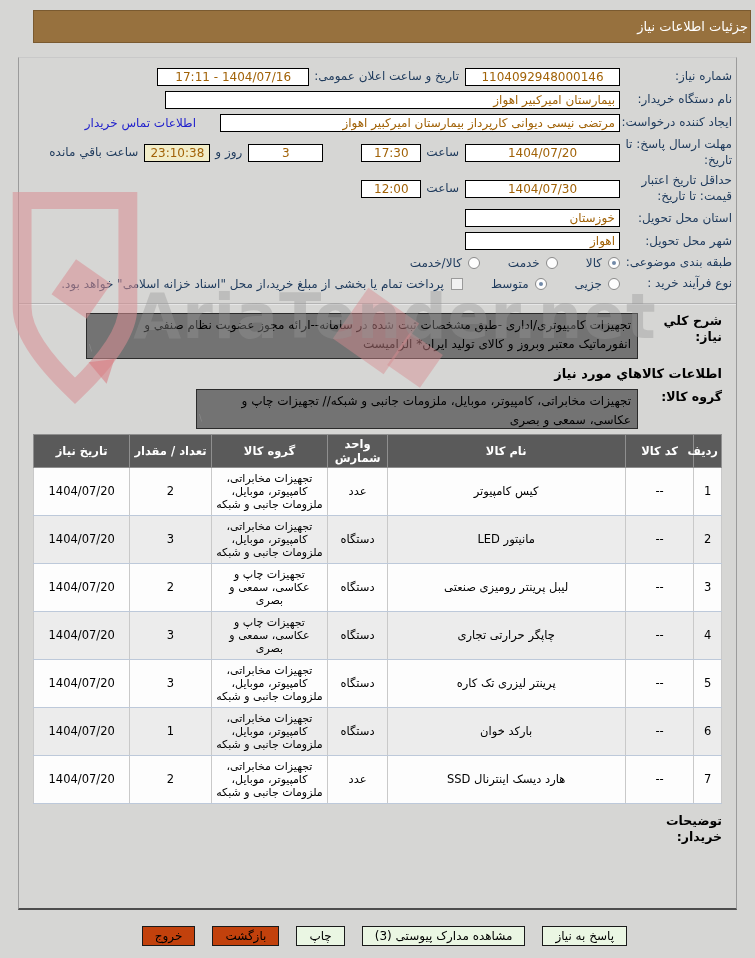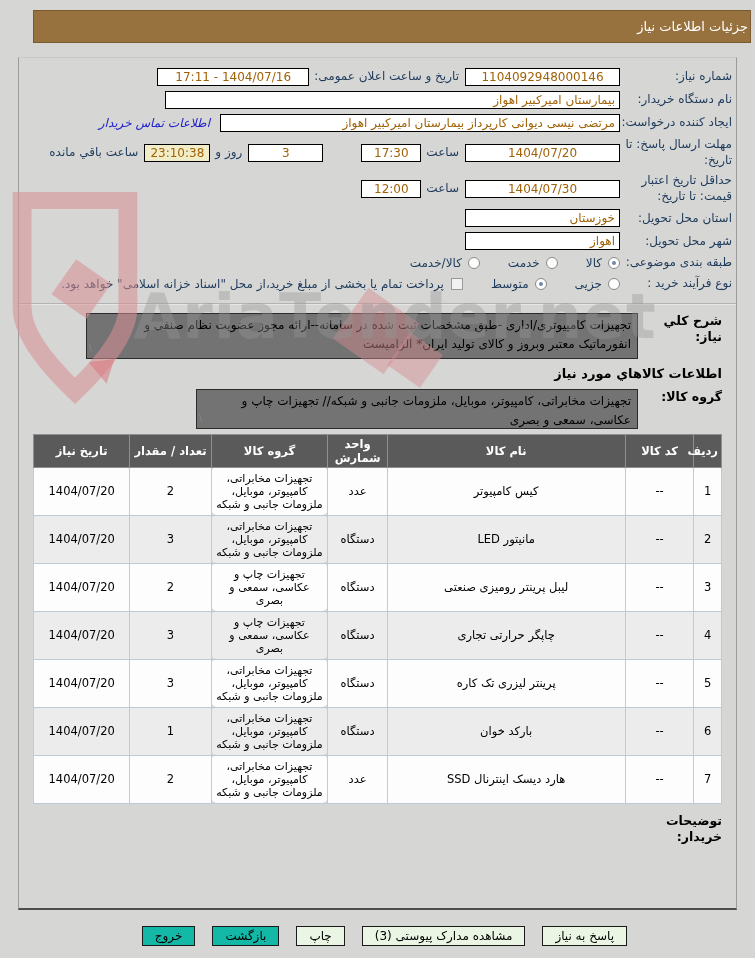--- a/index.html
+++ b/index.html
@@ -46,21 +46,21 @@
     background: #fff; border: 1px solid #000;
     height: 18px; font-size: 12px; color: #a16207;
     display: flex; align-items: center; justify-content: center;
     padding: 0 4px; overflow: hidden; white-space: nowrap; flex: none;
   }
   .box.rt { justify-content: flex-start; }
   .w155 { width: 155px; } .w152 { width: 152px; } .w455 { width: 455px; }
   .w400 { width: 400px; } .w60 { width: 60px; } .w75 { width: 75px; } .w66 { width: 66px; }
   .timer { background: #f2edc9; }
   .sp38 { width: 38px; flex: none; }
-  .link { color: #2222cc; font-size: 12px; margin-right: 10px; cursor: pointer; font-style: italic; }
+  .link { color: #2222cc; font-size: 12px; margin-right: 24px; cursor: pointer; }
 
   
   .opt { display: flex; align-items: center; margin-left: 28px; }
   .radio {
     width: 12px; height: 12px; border-radius: 50%;
     background: #fdfdfd; border: 1px solid #8a8a8a;
     position: relative; flex: none; margin-left: 6px;
   }
   .radio.sel::after {
     content: ""; position: absolute; inset: 3px;
@@ -92,36 +92,36 @@
     background: #5a5a5a; color: #fff; font-size: 11.5px; font-weight: bold;
     height: 27px; border: 1px solid #8f8f8f; padding: 2px 3px; margin-top: 46px;
   }
   table.goods td {
     font-size: 11.5px; text-align: center; vertical-align: middle;
     border-right: 1px solid #c9c9c9; border-left: 1px solid #c9c9c9;
     border-top: 1px solid #bdc9da; border-bottom: 1px solid #bdc9da;
     padding: 4px 3px; line-height: 13px; background: #fdfdfd;
   }
   table.goods tbody tr:nth-child(even) td { background: #ececec; }
-  table.goods td.group-cell { font-size: 11px; border-radius: 6px; }
+  table.goods td.group-cell { font-size: 11px; }
   table.goods { border: 1px solid #9b9b9b; }
 
   
   .buttons-bar {
     position: absolute; bottom: 12px; right: 0; left: 0;
     display: flex; align-items: center;
     padding-right: 128px; gap: 17px;
   }
   .btn {
     height: 20px; border: 1px solid #1a1a1a;
     display: flex; align-items: center; justify-content: center;
     font-size: 12px; padding: 0 12px; cursor: pointer; white-space: nowrap;
   }
   .btn.green { background: #eaf6e3; }
-  .btn.pink  { background: #14b8a6; }
+  .btn.pink  { background: #c2410c; }
 
   
   .wm { position: absolute; inset: 0; pointer-events: none; z-index: 50; }
   .wm-text {
     position: absolute; top: 280px; left: 35px; right: 0;
     direction: ltr; text-align: center;
     font-size: 62px; font-weight: bold; letter-spacing: 1px;
     color: rgba(150,150,150,0.38);
     white-space: nowrap;
   }

